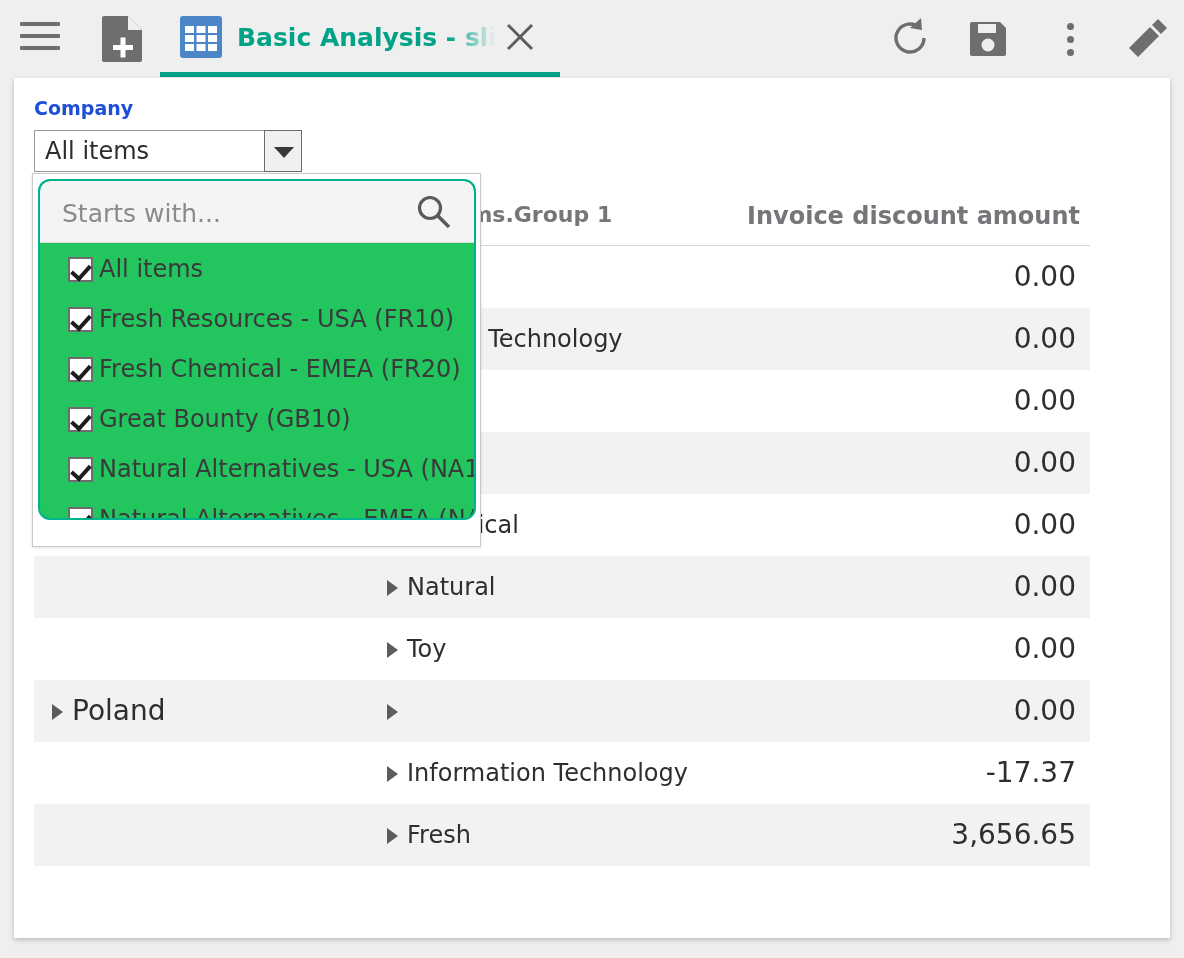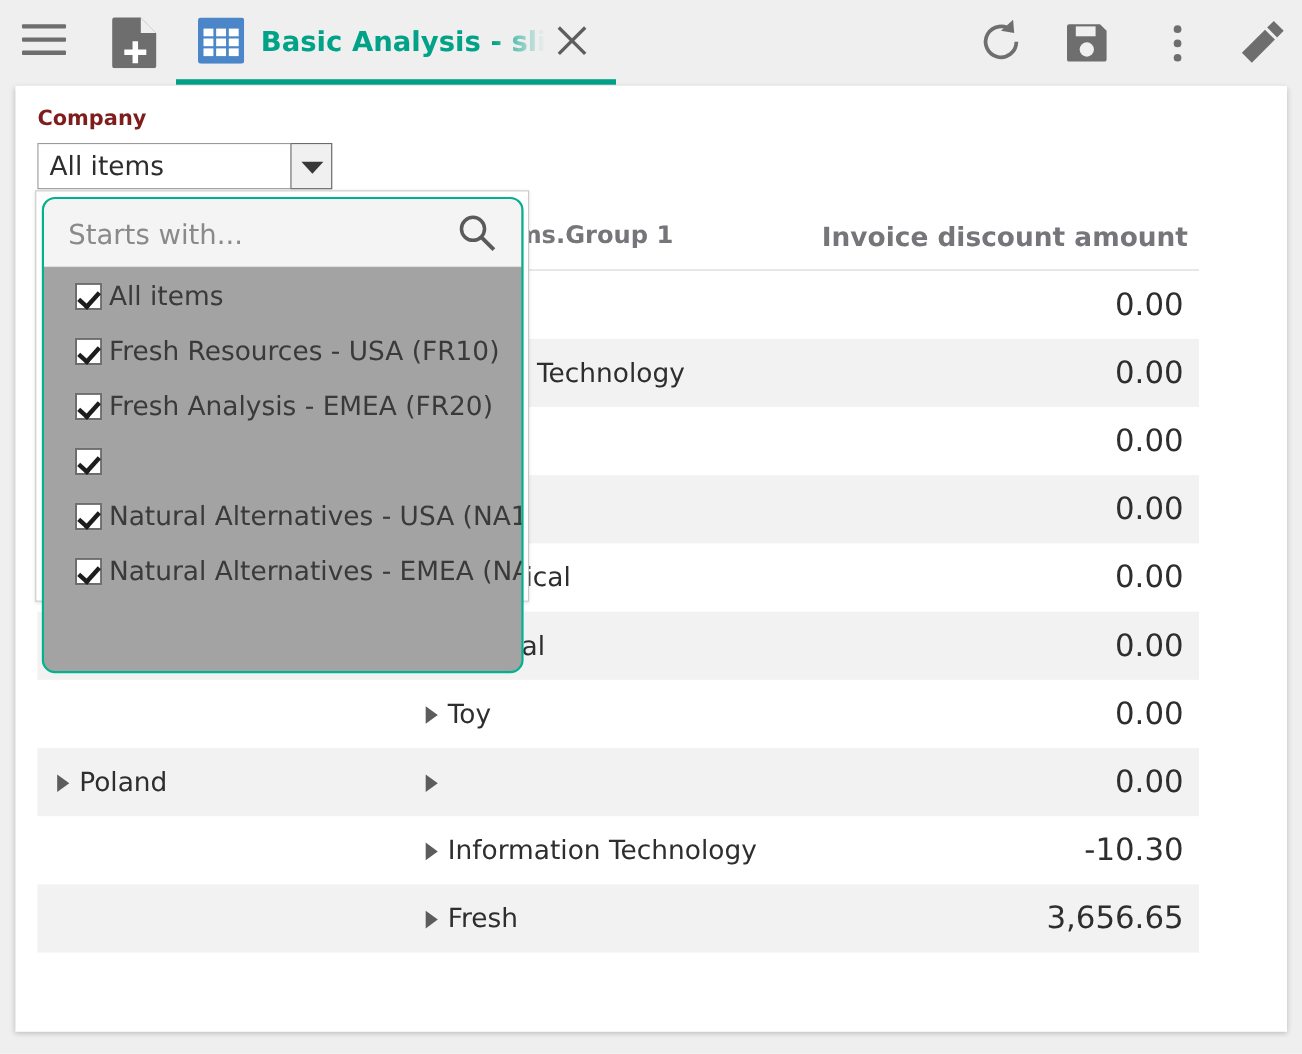--- a/index.html
+++ b/index.html
@@ -43,21 +43,21 @@
   #btn-more .dot{width:7px;height:7px;border-radius:50%;background:#6e6e6e;margin:0 auto 6px;}
   
   #card{
     position:absolute;left:14px;top:78px;width:1156px;height:860px;
     background:#ffffff;
     box-shadow:0 2px 5px rgba(0,0,0,0.22);
   }
   
   #company-label{
     position:absolute;left:34px;top:97px;
-    font-size:19px;font-weight:bold;color:#7f1d1d;
+    font-size:19px;font-weight:bold;color:#1d4ed8;
   }
   #company-select{
     position:absolute;left:34px;top:130px;width:268px;height:42px;
     border:1px solid #9b9b9b;background:#fff;box-sizing:border-box;cursor:pointer;
   }
   #company-value{
     position:absolute;left:10px;top:6px;font-size:24px;color:#2d2d2d;
     white-space:nowrap;
   }
   #company-arrow-btn{
@@ -70,23 +70,23 @@
     border-top:11px solid #383838;
   }
   
   #dropdown-panel{
     position:absolute;left:32px;top:173px;width:449px;height:374px;
     background:#ffffff;border:1px solid #c9c9c9;box-sizing:border-box;
     box-shadow:0 1px 3px rgba(0,0,0,0.12);
     z-index:40;
   }
   #dropdown-inner{
-    position:absolute;left:5px;top:5px;width:438px;height:433px;
+    position:absolute;left:5px;top:5px;width:438px;height:341px;
     border:2px solid #00b390;border-radius:12px;box-sizing:border-box;
-    background:#a3a3a3;overflow:hidden;padding-left:44px;
+    background:#22c55e;overflow:hidden;padding-left:44px;
   }
   #search-row{
     position:absolute;left:0;top:0;width:100%;height:62px;
     background:#f4f4f4;border-bottom:1px solid #dcdcdc;box-sizing:border-box;
     border-radius:10px 10px 0 0;
   }
   #search-input{
     position:absolute;left:20px;top:13px;width:350px;height:36px;
     border:none;background:transparent;outline:none;
     font-family:inherit;font-size:25px;color:#3c3c3c;
@@ -122,21 +122,21 @@
   #th-amount{
     position:absolute;right:10px;top:12px;
     font-size:24px;font-weight:bold;color:#76767a;white-space:nowrap;
   }
   .trow{
     position:relative;height:62px;
   }
   .trow.alt{background:#f2f2f2;}
   .cell-country{
     position:absolute;left:18px;top:0;height:62px;line-height:62px;
-    font-size:24px;color:#2e2e2e;white-space:nowrap;
+    font-size:28px;color:#2e2e2e;white-space:nowrap;
   }
   .cell-group{
     position:absolute;left:353px;top:0;height:62px;line-height:62px;
     font-size:24px;color:#2e2e2e;white-space:nowrap;
   }
   .cell-amount{
     position:absolute;right:14px;top:0;height:62px;line-height:62px;
     font-size:28px;color:#2e2e2e;white-space:nowrap;
   }
   .tri{
@@ -283,21 +283,21 @@
 
     <div class="trow alt">
       <div class="cell-country"><span class="tri"></span><span>Poland</span></div>
       <div class="cell-group"><span class="tri"></span><span></span></div>
       <div class="cell-amount">0.00</div>
     </div>
 
     <div class="trow">
       <div class="cell-country"></div>
       <div class="cell-group"><span class="tri"></span><span>Information Technology</span></div>
-      <div class="cell-amount">-10.30</div>
+      <div class="cell-amount">-17.37</div>
     </div>
 
     <div class="trow alt">
       <div class="cell-country"></div>
       <div class="cell-group"><span class="tri"></span><span>Fresh</span></div>
       <div class="cell-amount">3,656.65</div>
     </div>
   </div>
 </div>
 
@@ -329,24 +329,25 @@
       <div class="option-row">
         <span class="cbox"></span>
         <span class="option-label">All items</span>
       </div>
       <div class="option-row">
         <span class="cbox"></span>
         <span class="option-label">Fresh Resources - USA (FR10)</span>
       </div>
       <div class="option-row">
         <span class="cbox"></span>
-        <span class="option-label">Fresh Analysis - EMEA (FR20)</span>
-      </div>
-      <div class="option-row">
-        <span class="cbox"></span>
+        <span class="option-label">Fresh Chemical - EMEA (FR20)</span>
+      </div>
+      <div class="option-row">
+        <span class="cbox"></span>
+        <span class="option-label">Great Bounty (GB10)</span>
       </div>
       <div class="option-row">
         <span class="cbox"></span>
         <span class="option-label">Natural Alternatives - USA (NA10)</span>
       </div>
       <div class="option-row">
         <span class="cbox"></span>
         <span class="option-label">Natural Alternatives - EMEA (NA20)</span>
       </div>
     </div>

